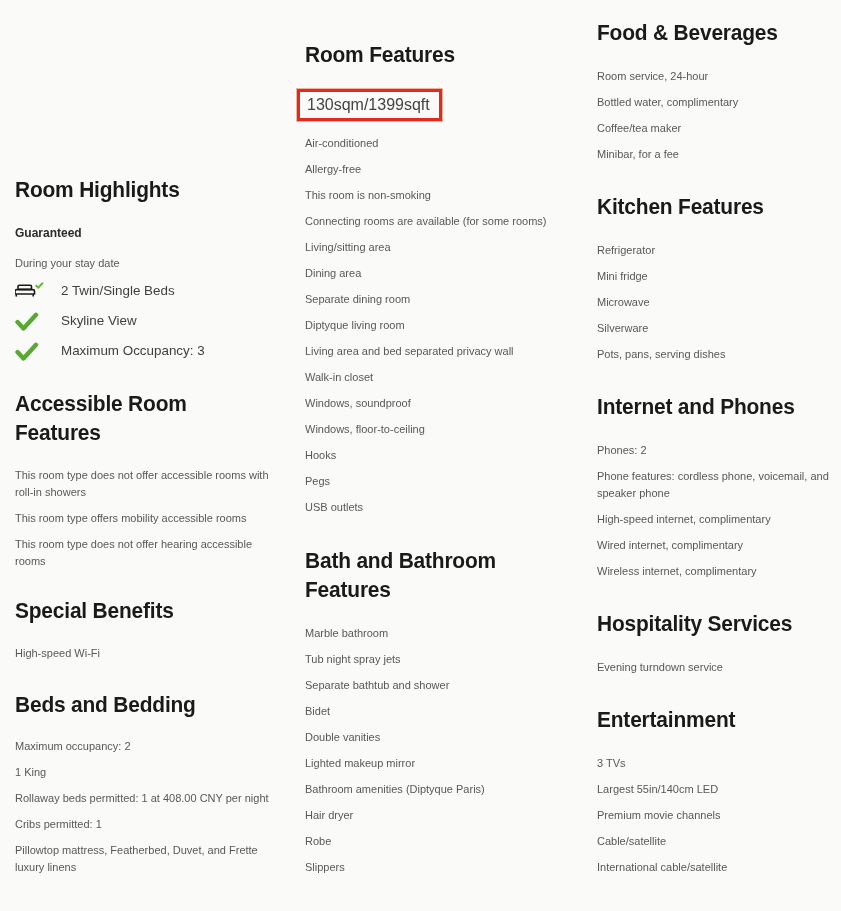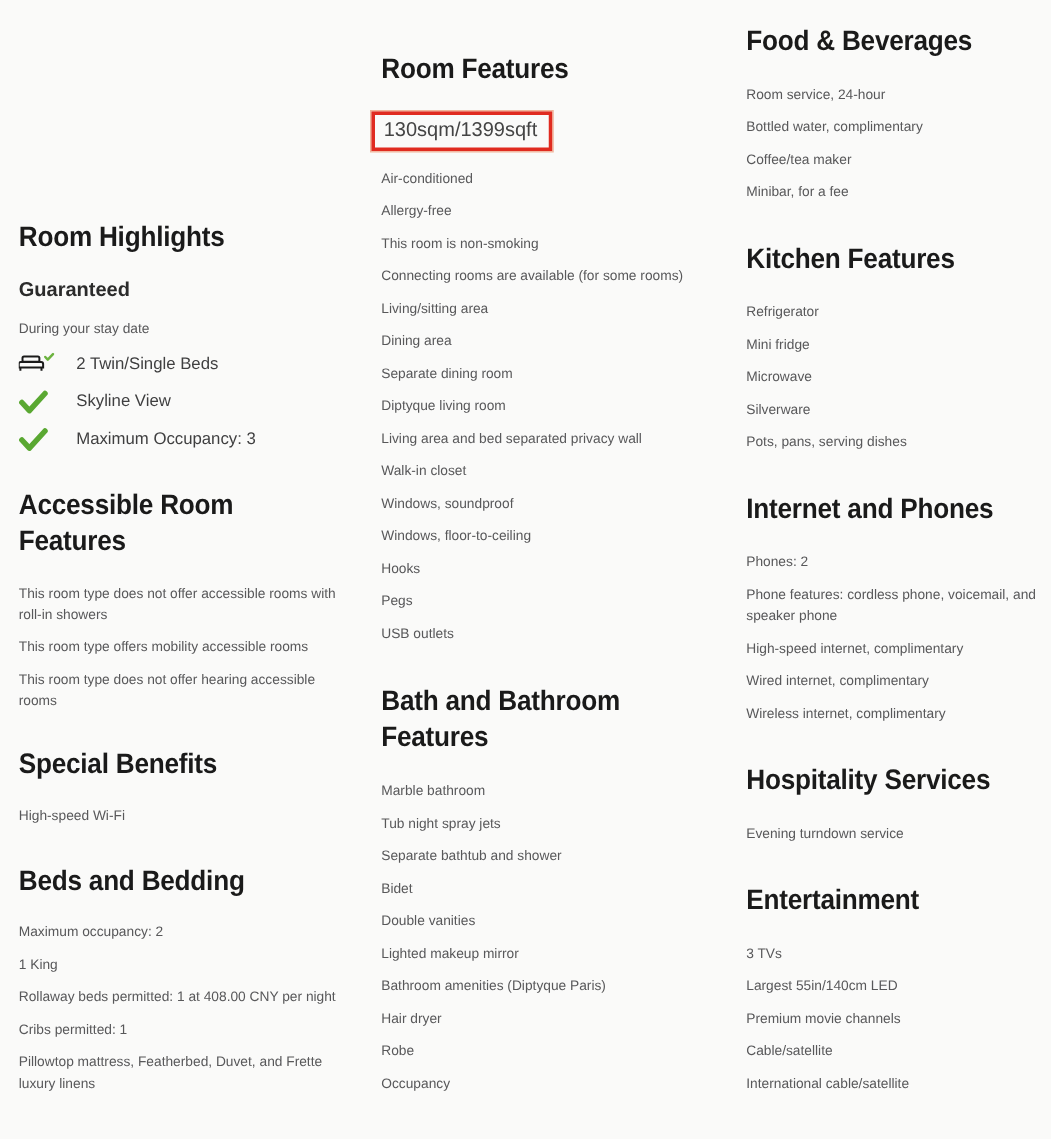--- a/index.html
+++ b/index.html
@@ -47,21 +47,21 @@
     color: #1a1a1a;
     margin: 0 0 0 0;
     letter-spacing: -0.2px;
     transform: scaleX(0.93);
     transform-origin: left center;
   }
 
   .block { margin-bottom: 0; }
 
   .subhead {
-    font-size: 16px;
+    font-size: 12px;
     line-height: 20px;
     font-weight: bold;
     color: #2b2b2b;
     margin: 19px 0 0 0;
   }
 
   .feature-list {
     list-style: none;
     margin: 0;
     padding: 0;
@@ -225,21 +225,21 @@
         <ul class="feature-list" style="margin-top:21px;">
           <li>Marble bathroom</li>
           <li>Tub night spray jets</li>
           <li>Separate bathtub and shower</li>
           <li>Bidet</li>
           <li>Double vanities</li>
           <li>Lighted makeup mirror</li>
           <li>Bathroom amenities (Diptyque Paris)</li>
           <li>Hair dryer</li>
           <li>Robe</li>
-          <li>Occupancy</li>
+          <li>Slippers</li>
         </ul>
       </div>
 
     </div>
 
     <div class="col col-right">
 
       <div class="block">
         <h2 class="section-title">Food &amp; Beverages</h2>
         <ul class="feature-list" style="margin-top:21px;">

